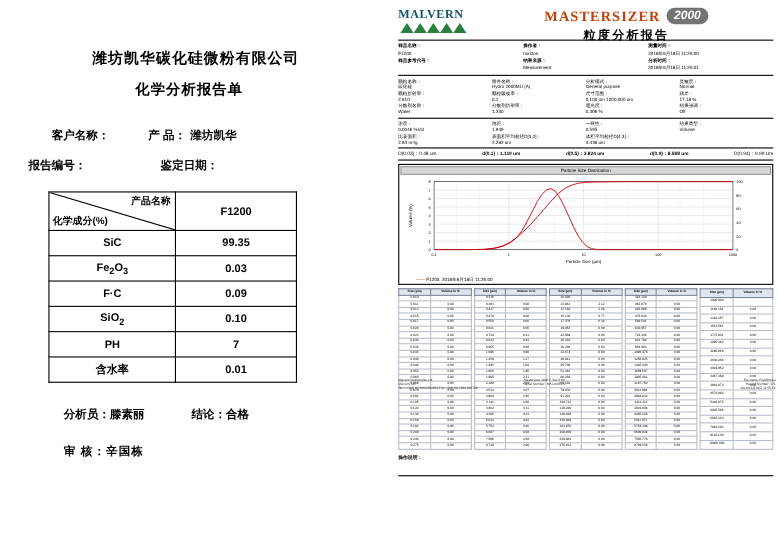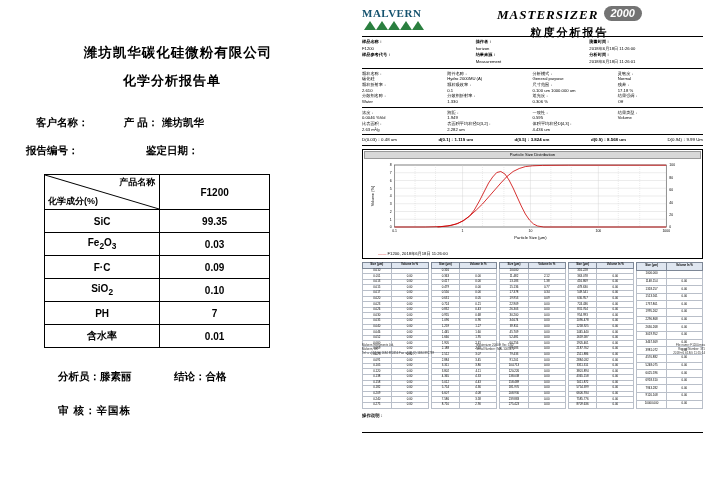--- a/index.html
+++ b/index.html
@@ -16,21 +16,21 @@
     text-align:center;font-size:13.5px;font-weight:bold;letter-spacing:1px;
     margin-top:44px;
     padding-left:12px;
   }
   .left-subtitle{
     text-align:center;font-size:13px;font-weight:bold;letter-spacing:1px;
     margin-top:10px;
   }
   .cust-row{
     display:flex;font-size:10.5px;font-weight:bold;margin-top:26px;
-    padding-left:36px;
+    padding-left:47px;
   }
   .cust-row .lbl{width:84px;}
   .cust-row .mid{width:42px;text-align:center;}
   .cust-row .val{}
   .cust-row2{
     display:flex;font-size:10.5px;font-weight:bold;margin-top:14px;
     padding-left:26px;
   }
   .cust-row2 .lbl{width:120px;}
   table.grid{
@@ -72,21 +72,21 @@
     width:68px;height:9px;position:relative;overflow:hidden;
   }
   .mtri .tri{
     position:absolute;bottom:0;width:0;height:0;
     border-left:6px solid transparent;border-right:6px solid transparent;
     border-bottom:9px solid #2a7f3f;
   }
   .mastersizer-wrap{flex:1;text-align:center;}
   .mastersizer{
     font-family:"Liberation Serif", serif;font-size:13px;font-weight:bold;
-    letter-spacing:1px;color:#000000;display:inline-block;font-style:italic;
+    letter-spacing:1px;color:#c2410c;display:inline-block;
   }
   .m2000{
     display:inline-block;background:#737373;color:#fff;font-style:italic;
     font-weight:bold;font-size:11px;padding:0 7px;border-radius:9px;
     margin-left:4px;vertical-align:2px;
   }
   .cn-title{font-size:11px;font-weight:bold;letter-spacing:2px;margin-top:1px;}
 
   .hr{border-top:1px solid #000;margin:2px 0;}
 

